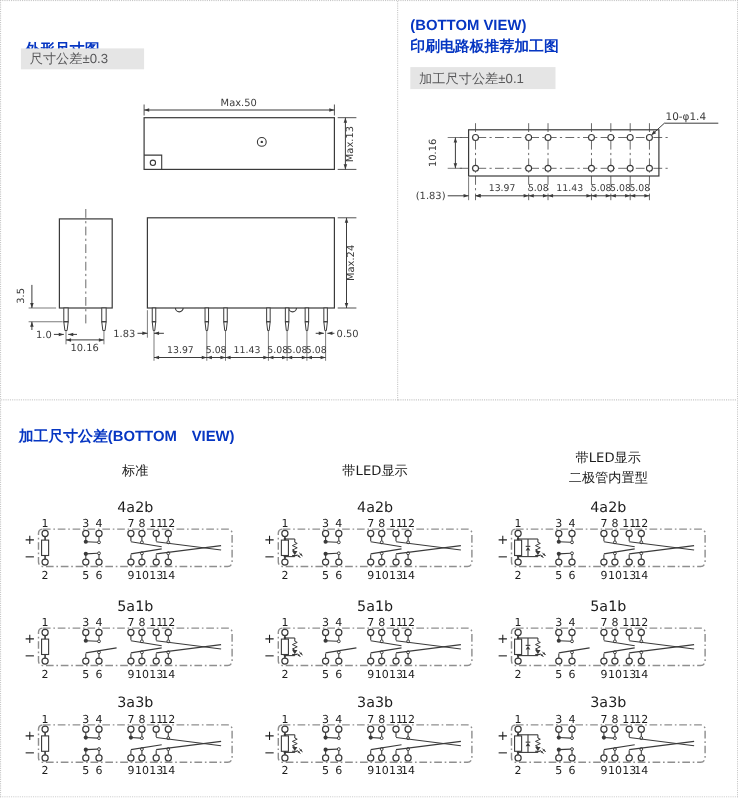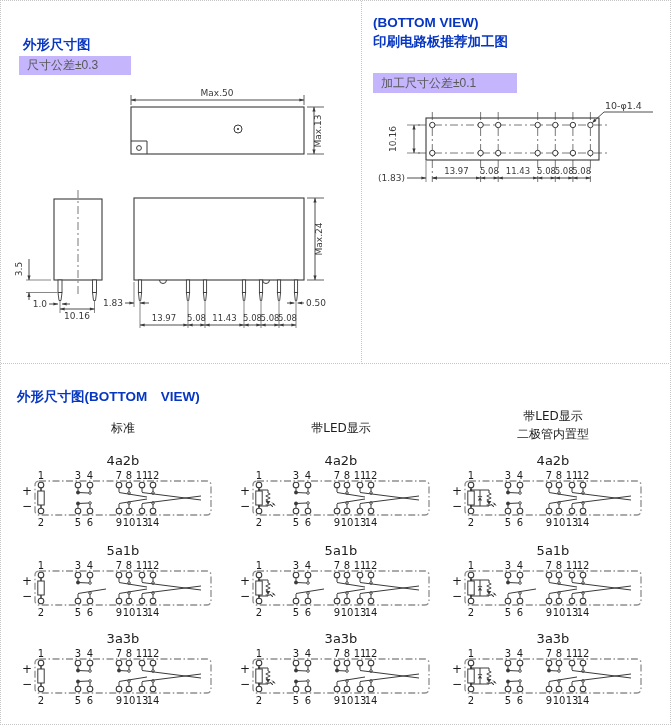--- a/index.html
+++ b/index.html
@@ -4,21 +4,21 @@
 <style>
   html,body{margin:0;padding:0;background:#fff;}
   #page{position:relative;width:671px;height:725px;background:#fff;
         font-family:"Liberation Sans","DejaVu Sans",sans-serif;
         border:1px dotted #c6c6c6;box-sizing:border-box;overflow:hidden;}
   .panel{position:absolute;box-sizing:border-box;}
   #p-outline{left:0;top:0;width:361px;height:363px;border-right:1px dotted #c6c6c6;border-bottom:1px dotted #c6c6c6;}
   #p-pcb{left:361px;top:0;width:309px;height:363px;border-bottom:1px dotted #c6c6c6;}
   #p-wiring{left:0;top:363px;width:669px;height:360px;}
   .sec-title{position:absolute;font-size:13.5px;font-weight:bold;color:#0636c2;line-height:19px;white-space:nowrap;}
-  .tol{position:absolute;background:#c4b5fd;color:#58585a;font-size:12px;box-sizing:border-box;padding-left:8px;white-space:nowrap;margin-top:12px;}
+  .tol{position:absolute;background:#e5e5e5;color:#58585a;font-size:12px;box-sizing:border-box;padding-left:8px;white-space:nowrap;}
   svg{position:absolute;left:0;top:0;overflow:visible;}
   svg text{font-family:"DejaVu Sans","Liberation Sans",sans-serif;}
 </style>
 </head>
 <body>
 
 <div id="page">
 
   <div id="p-outline" class="panel">
     <div class="sec-title" style="left:22px;top:12px;margin-top:22px;">外形尺寸图</div>
@@ -128,21 +128,21 @@
           <text x="76" y="318" fill="#3a3a3a" font-size="9" text-anchor="middle">10.16</text>
         </g>
       </svg>
   </div>
 
   <div id="p-pcb" class="panel">
     <div class="sec-title" style="left:11px;top:12px;">
       <div>(BOTTOM VIEW)</div>
       <div>印刷电路板推荐加工图</div>
     </div>
-    <div class="tol" style="left:11px;top:60px;width:144px;height:20px;line-height:20px;">加工尺寸公差±0.1</div>
+    <div class="tol" style="left:11px;top:60px;width:132px;height:20px;line-height:20px;">加工尺寸公差±0.1</div>
     <svg id="svg-pcb" width="309" height="363">
         <g>
           <line x1="56" y1="124" x2="245" y2="124" stroke="#555" stroke-width="0.8" stroke-dasharray="8 3 2 3"></line>
           <line x1="56" y1="152" x2="245" y2="152" stroke="#555" stroke-width="0.8" stroke-dasharray="8 3 2 3"></line>
           <line x1="70.3" y1="111" x2="70.3" y2="181" stroke="#555" stroke-width="0.8" stroke-dasharray="8 3 2 3"></line>
           <line x1="118.6" y1="111" x2="118.6" y2="181" stroke="#555" stroke-width="0.8" stroke-dasharray="8 3 2 3"></line>
           <line x1="136.2" y1="111" x2="136.2" y2="181" stroke="#555" stroke-width="0.8" stroke-dasharray="8 3 2 3"></line>
           <line x1="175.7" y1="111" x2="175.7" y2="181" stroke="#555" stroke-width="0.8" stroke-dasharray="8 3 2 3"></line>
           <line x1="193.3" y1="111" x2="193.3" y2="181" stroke="#555" stroke-width="0.8" stroke-dasharray="8 3 2 3"></line>
           <line x1="210.9" y1="111" x2="210.9" y2="181" stroke="#555" stroke-width="0.8" stroke-dasharray="8 3 2 3"></line>
@@ -194,21 +194,21 @@
           <text x="219.65" y="173" fill="#3a3a3a" font-size="8.5" text-anchor="middle">5.08</text>
           <text x="243" y="108" fill="#3a3a3a" font-size="9.5" text-anchor="start">10-φ1.4</text>
           <line x1="242" y1="111" x2="291" y2="111" stroke="#3a3a3a" stroke-width="0.9"></line>
           <line x1="242" y1="111" x2="231" y2="121" stroke="#3a3a3a" stroke-width="0.9"></line>
           <path d="M0,0 L-4.6,-1.6 L-4.6,1.6 Z" transform="translate(230 122) rotate(138)" fill="#3a3a3a"></path>
         </g>
       </svg>
   </div>
 
   <div id="p-wiring" class="panel">
-    <div class="sec-title" style="left:16px;top:23px;">外形尺寸图(BOTTOM　VIEW)</div>
+    <div class="sec-title" style="left:16px;top:23px;">加工尺寸公差(BOTTOM　VIEW)</div>
     <svg id="svg-wiring" width="669" height="360">
         <text x="122" y="68" fill="#1c1c1c" font-size="12" text-anchor="middle">标准</text>
         <text x="340" y="68" fill="#1c1c1c" font-size="12" text-anchor="middle">带LED显示</text>
         <text x="552" y="56" fill="#1c1c1c" font-size="12" text-anchor="middle">带LED显示</text>
         <text x="552" y="74" fill="#1c1c1c" font-size="12" text-anchor="middle">二极管内置型</text>
         <text x="122" y="101" fill="#1c1c1c" font-size="13" text-anchor="middle">4a2b</text>
         <g>
           <rect x="34" y="117" width="176" height="34" fill="none" stroke="#8f8f8f" stroke-width="1.3" rx="4" stroke-dasharray="7 2.5 1.5 2.5"></rect>
           <circle cx="40" cy="121" r="2.8" fill="#fff" stroke="#3a3a3a" stroke-width="1.1"></circle>
           <text x="40" y="115" fill="#1c1c1c" font-size="10" text-anchor="middle">1</text>

